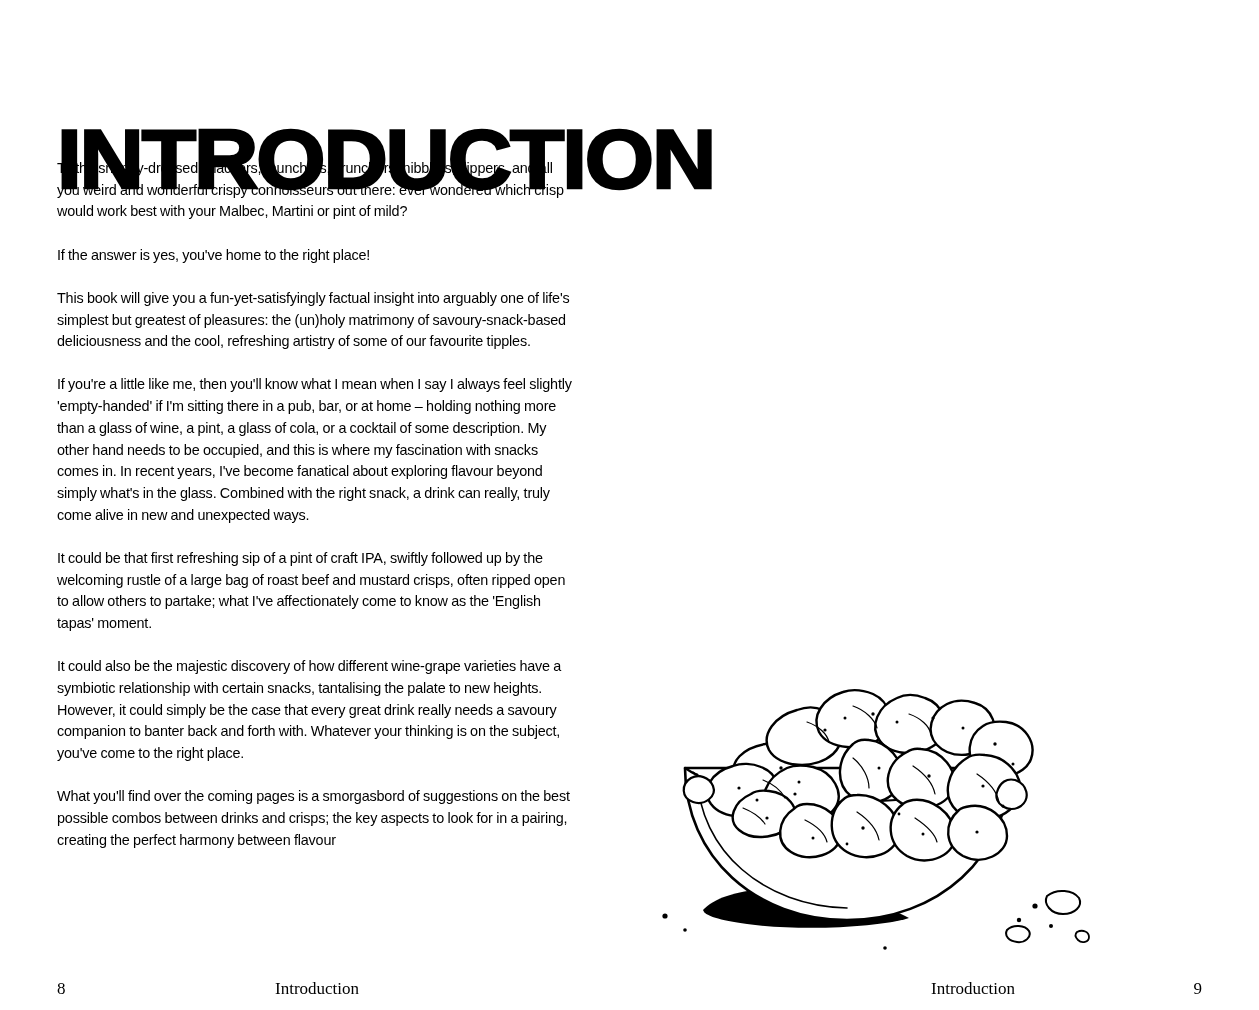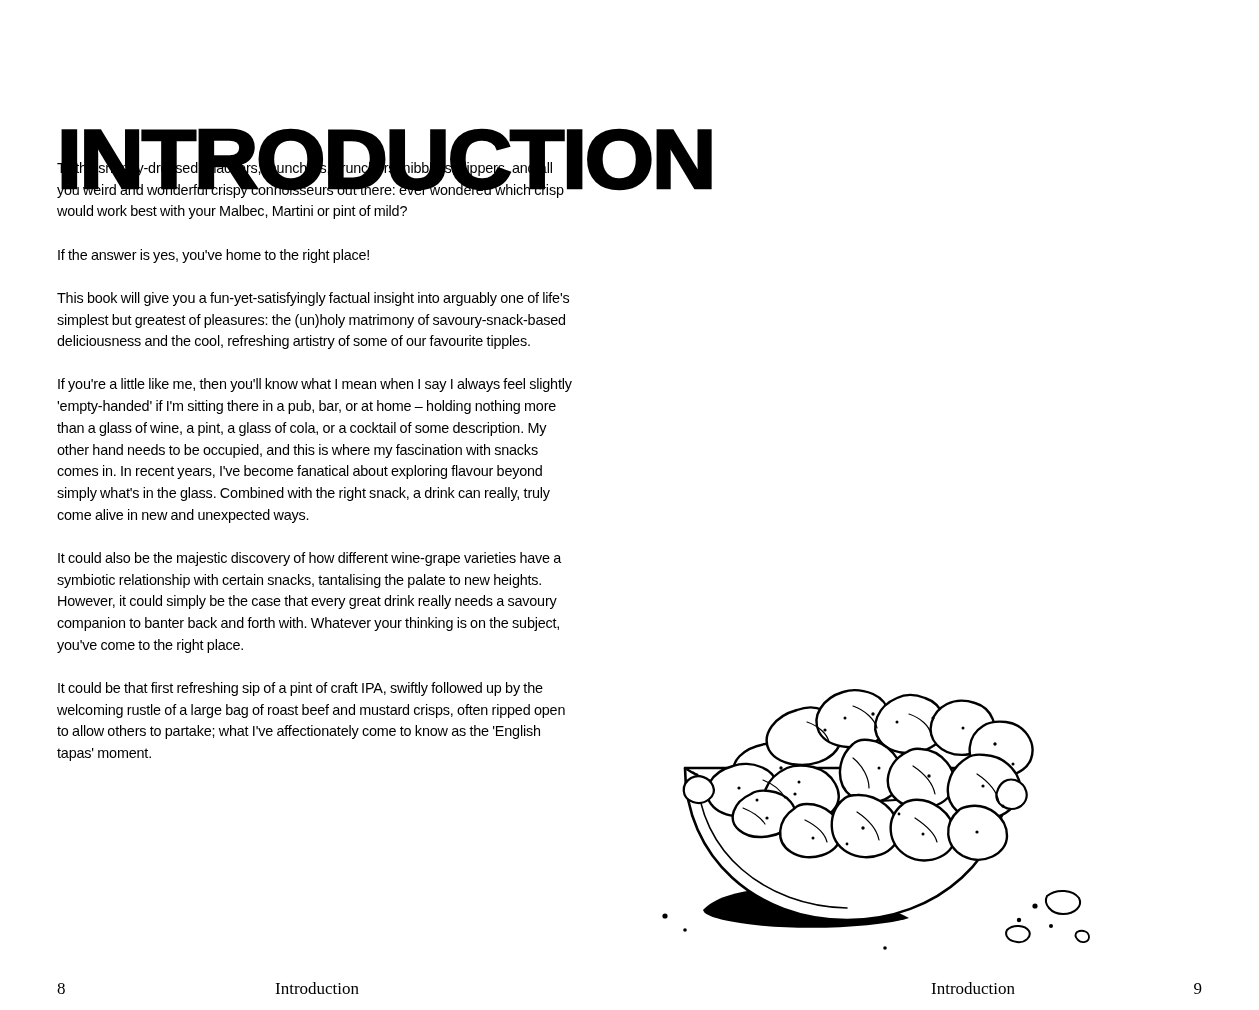--- a/index.html
+++ b/index.html
@@ -125,22 +125,23 @@
 
   <div class="page page-left">
 
     <h1 class="page-title">INTRODUCTION</h1>
 
     <div class="col col-left">
       <p class="para">To the snappy-dressed snackers, munchers, crunchers, nibblers, dippers, and all you weird and wonderful crispy connoisseurs out there: ever wondered which crisp would work best with your Malbec, Martini or pint of mild?</p>
       <p class="para">If the answer is yes, you've home to the right place!</p>
       <p class="para">This book will give you a fun-yet-satisfyingly factual insight into arguably one of life's simplest but greatest of pleasures: the (un)holy matrimony of savoury-snack-based deliciousness and the cool, refreshing artistry of some of our favourite tipples.</p>
       <p class="para">If you're a little like me, then you'll know what I mean when I say I always feel slightly 'empty-handed' if I'm sitting there in a pub, bar, or at home – holding nothing more than a glass of wine, a pint, a glass of cola, or a cocktail of some description. My other hand needs to be occupied, and this is where my fascination with snacks comes in. In recent years, I've become fanatical about exploring flavour beyond simply what's in the glass. Combined with the right snack, a drink can really, truly come alive in new and unexpected ways.</p>
+      <p class="para">It could be that first refreshing sip of a pint of craft IPA, swiftly followed up by the welcoming rustle of a large bag of roast beef and mustard crisps, often ripped open to allow others to partake; what I've affectionately come to know as the 'English tapas' moment.</p>
       <p class="para">It could also be the majestic discovery of how different wine-grape varieties have a symbiotic relationship with certain snacks, tantalising the palate to new heights. However, it could simply be the case that every great drink really needs a savoury companion to banter back and forth with. Whatever your thinking is on the subject, you've come to the right place.</p>
-      <p class="para">It could be that first refreshing sip of a pint of craft IPA, swiftly followed up by the welcoming rustle of a large bag of roast beef and mustard crisps, often ripped open to allow others to partake; what I've affectionately come to know as the 'English tapas' moment.</p>
+      <p class="para">What you'll find over the coming pages is a smorgasbord of suggestions on the best possible combos between drinks and crisps; the key aspects to look for in a pairing, creating the perfect harmony between flavour</p>
     </div>
 
     <div class="footer footer-left-page">
       <span class="pagenum-left">8</span>
       <span class="runhead-l">Introduction</span>
     </div>
   </div>
 
   <div class="page page-right">
 

